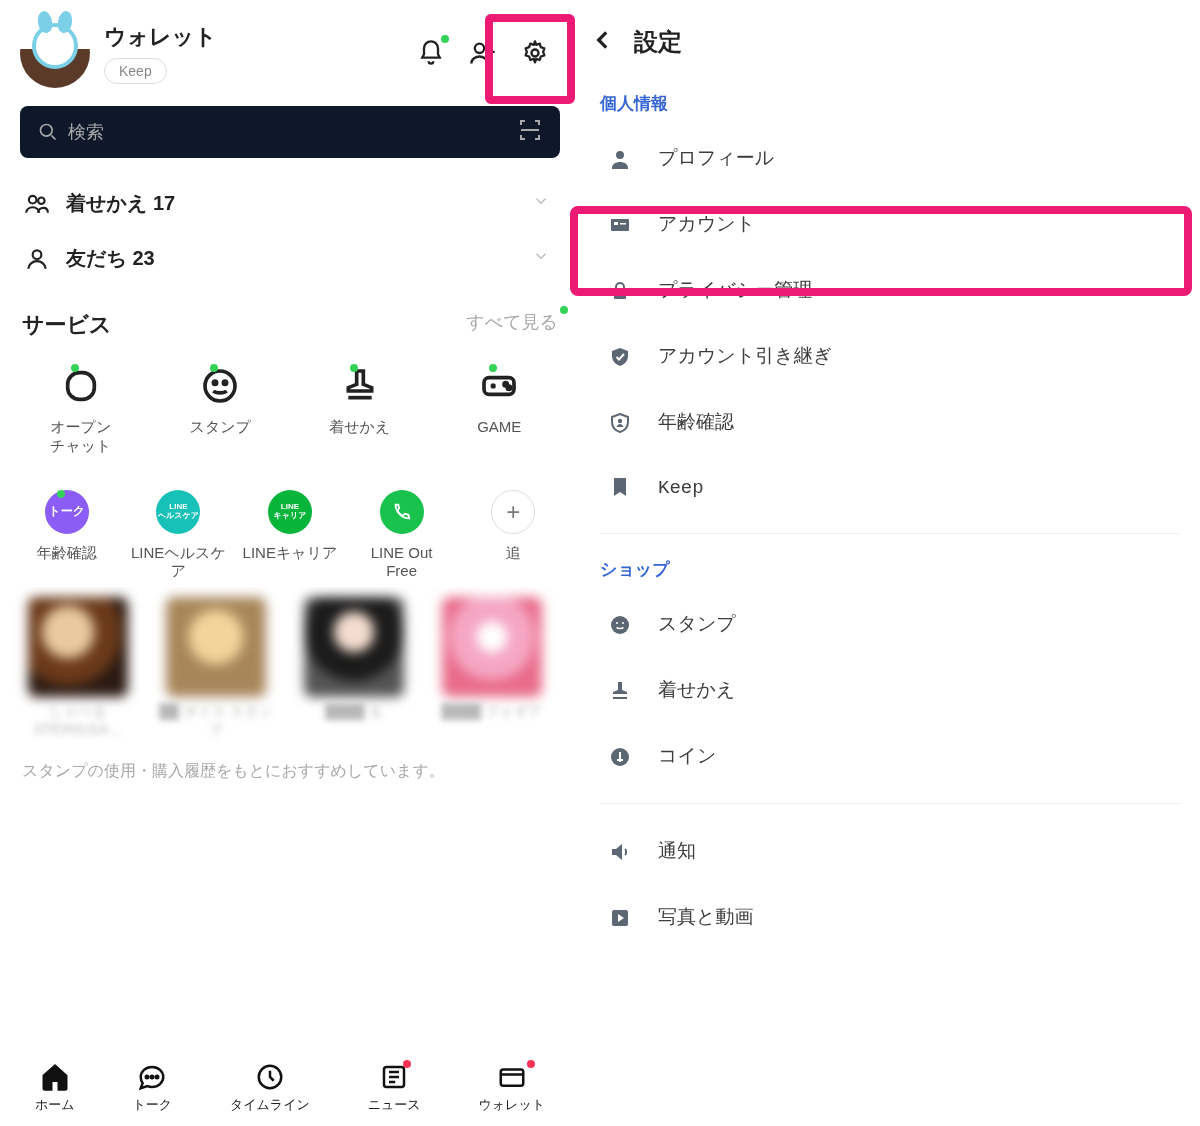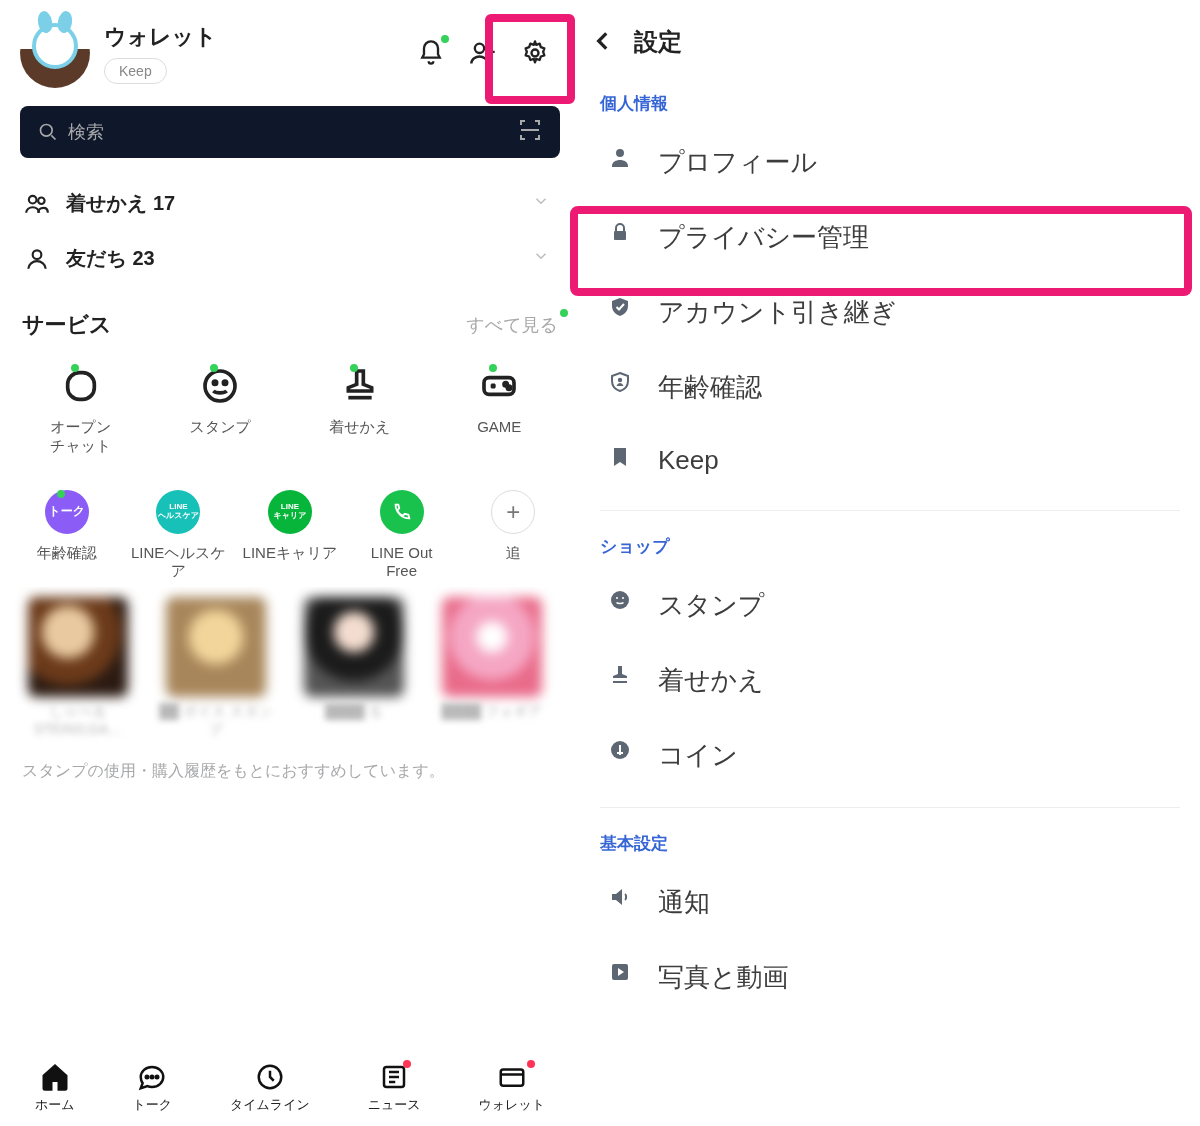--- a/index.html
+++ b/index.html
@@ -54,21 +54,21 @@
   .scan-icon svg{ width:24px; height:24px;}
 
   
   .contact-row{ display:flex; align-items:center; padding:14px 30px 14px 24px; font-size:20px; font-weight:700;}
   .contact-row .ci{ width:28px; margin-right:14px; display:flex;}
   .contact-row .ci svg{ width:26px; height:26px; stroke:#222; fill:none; stroke-width:2;}
   .contact-row .chev{ margin-left:auto; color:#bdbdbd;}
   .contact-row .chev svg{width:18px;height:18px;stroke:#bdbdbd;fill:none;stroke-width:2;}
 
   
-  .section-head{ display:flex; align-items:center; padding:24px 22px 10px 22px;}
+  .section-head{ display:flex; align-items:flex-start; padding:24px 22px 10px 22px;}
   .section-title{ font-size:22px; font-weight:700;}
   .section-link{ margin-left:auto; color:#a7a8aa; font-size:18px; position:relative;}
   .section-link .green-dot{ top:-4px; right:-10px;}
 
   .services-grid{ display:grid; grid-template-columns: repeat(4,1fr); gap:6px 10px; padding:6px 16px 0 16px; text-align:center;}
   .svc{ position:relative; padding:6px 0;}
   .svc-icon{ width:48px; height:48px; margin:0 auto 8px auto; display:flex; align-items:center; justify-content:center; position:relative;}
   .svc-icon svg{ width:40px; height:40px; stroke:#222; fill:none; stroke-width:2.2;}
   .svc-label{ font-size:15px; color:#555; line-height:1.25;}
   .svc .green-dot{ top:2px; right:26px;}
@@ -88,25 +88,25 @@
   .hint{ padding:14px 22px 10px 22px; color:#a7a8aa; font-size:16px;}
 
   
   .bottom-nav{ margin-top:auto; display:flex; justify-content:space-around; align-items:center; padding:10px 6px 12px 6px; border-top:1px solid #fff;}
   .bn{ text-align:center; font-size:13px; color:#222; position:relative;}
   .bn svg{ width:30px;height:30px; stroke:#111; fill:none; stroke-width:2; display:block; margin:0 auto 4px auto;}
   .bn.active svg{ fill:#111;}
   .bn .red-dot{ position:absolute; top:-2px; right:10px; width:8px;height:8px;border-radius:50%;background:#ff3355;}
 
   
-  .settings-head{ display:flex; align-items:flex-end; padding:16px 20px 24px 10px;font-family:Liberation Serif, serif;}
+  .settings-head{ display:flex; align-items:center; padding:16px 20px 24px 10px;font-family:Liberation Serif, serif;}
   .settings-head svg{ width:26px;height:26px; stroke:#222; fill:none; stroke-width:3;}
   .settings-title{ font-size:24px; font-weight:800; margin-left:18px;}
   .group-label{ color:#3665d6; font-size:17px; font-weight:600; padding:10px 0 10px 20px;}
-  .set-item{ display:flex; align-items:flex-start; padding:20px 20px 20px 20px; font-size:26px;}
+  .set-item{ display:flex; align-items:flex-end; padding:20px 20px 20px 20px; font-size:19px;font-family:Liberation Mono, monospace;}
   .set-icon{ width:40px; display:flex; justify-content:center; color:#5d6773;}
   .set-icon svg{ width:24px;height:24px; fill:#5d6773;}
   .set-label{ margin-left:18px; color:#3d3d3d;}
   .divider{ height:1px; background:#eee; margin:14px 20px;}
   .acct-highlight{
     position:absolute; left:-10px; top:206px; right:8px; height:90px;
     border:8px solid #ec1a72; border-radius:8px; pointer-events:none;
   }
 </style>
 </head>
@@ -346,20 +346,30 @@
     <span class="set-icon">
         <svg viewBox="0 0 24 24">
           <path d="M12 12a4 4 0 1 0 0-8 4 4 0 0 0 0 8zm-8 9c0-4 4-6 8-6s8 2 8 6v1H4z"></path>
         </svg>
       </span>
     <span class="set-label">プロフィール</span>
   </div>
   <div class="set-item">
     <span class="set-icon">
         <svg viewBox="0 0 24 24">
+          <rect x="3" y="6" width="18" height="12" rx="1"></rect>
+          <rect x="6" y="9" width="4" height="3" fill="#fff"></rect>
+          <rect x="12" y="10" width="6" height="1.5" fill="#fff"></rect>
+        </svg>
+      </span>
+    <span class="set-label">アカウント</span>
+  </div>
+  <div class="set-item">
+    <span class="set-icon">
+        <svg viewBox="0 0 24 24">
           <rect x="6" y="11" width="12" height="9" rx="1"></rect>
           <path d="M8 11V8a4 4 0 1 1 8 0v3" fill="none" stroke="#5d6773" stroke-width="2"></path>
         </svg>
       </span>
     <span class="set-label">プライバシー管理</span>
   </div>
   <div class="set-item">
     <span class="set-icon">
         <svg viewBox="0 0 24 24">
           <path d="M12 3l8 3v5c0 5-3.5 8.5-8 10-4.5-1.5-8-5-8-10V6z"></path>
@@ -414,21 +424,20 @@
     <span class="set-icon">
         <svg viewBox="0 0 24 24">
           <circle cx="12" cy="12" r="9"></circle>
           <path d="M12 7v10M9 15h6" stroke="#fff" fill="none" stroke-width="2"></path>
         </svg>
       </span>
     <span class="set-label">コイン</span>
   </div>
 
   <div class="divider"></div>
-  <div class="group-label">基本設定</div>
 
   <div class="set-item">
     <span class="set-icon">
         <svg viewBox="0 0 24 24">
           <path d="M4 9h4l6-5v16l-6-5H4z"></path>
           <path d="M17 9c1.5 1 1.5 5 0 6" fill="none" stroke="#5d6773" stroke-width="2"></path>
         </svg>
       </span>
     <span class="set-label">通知</span>
   </div>

